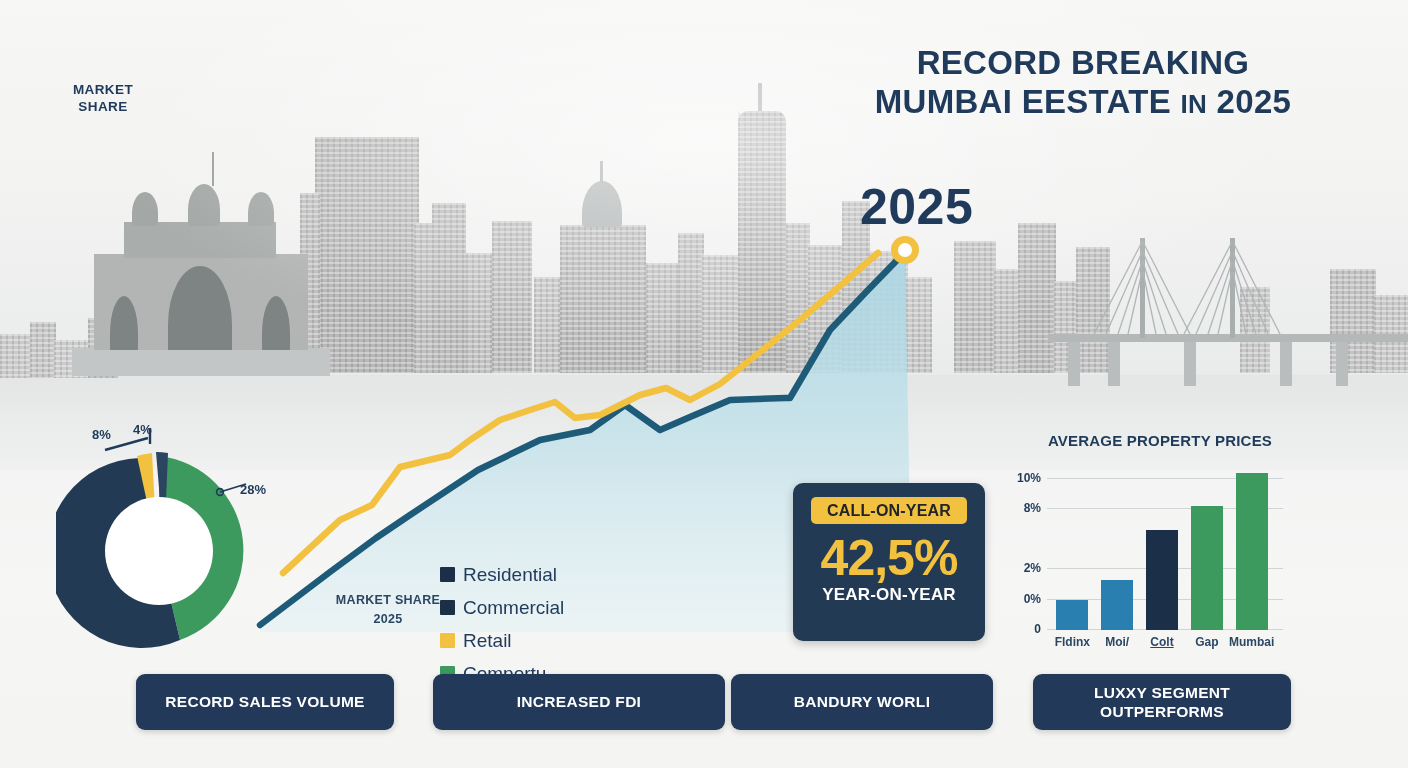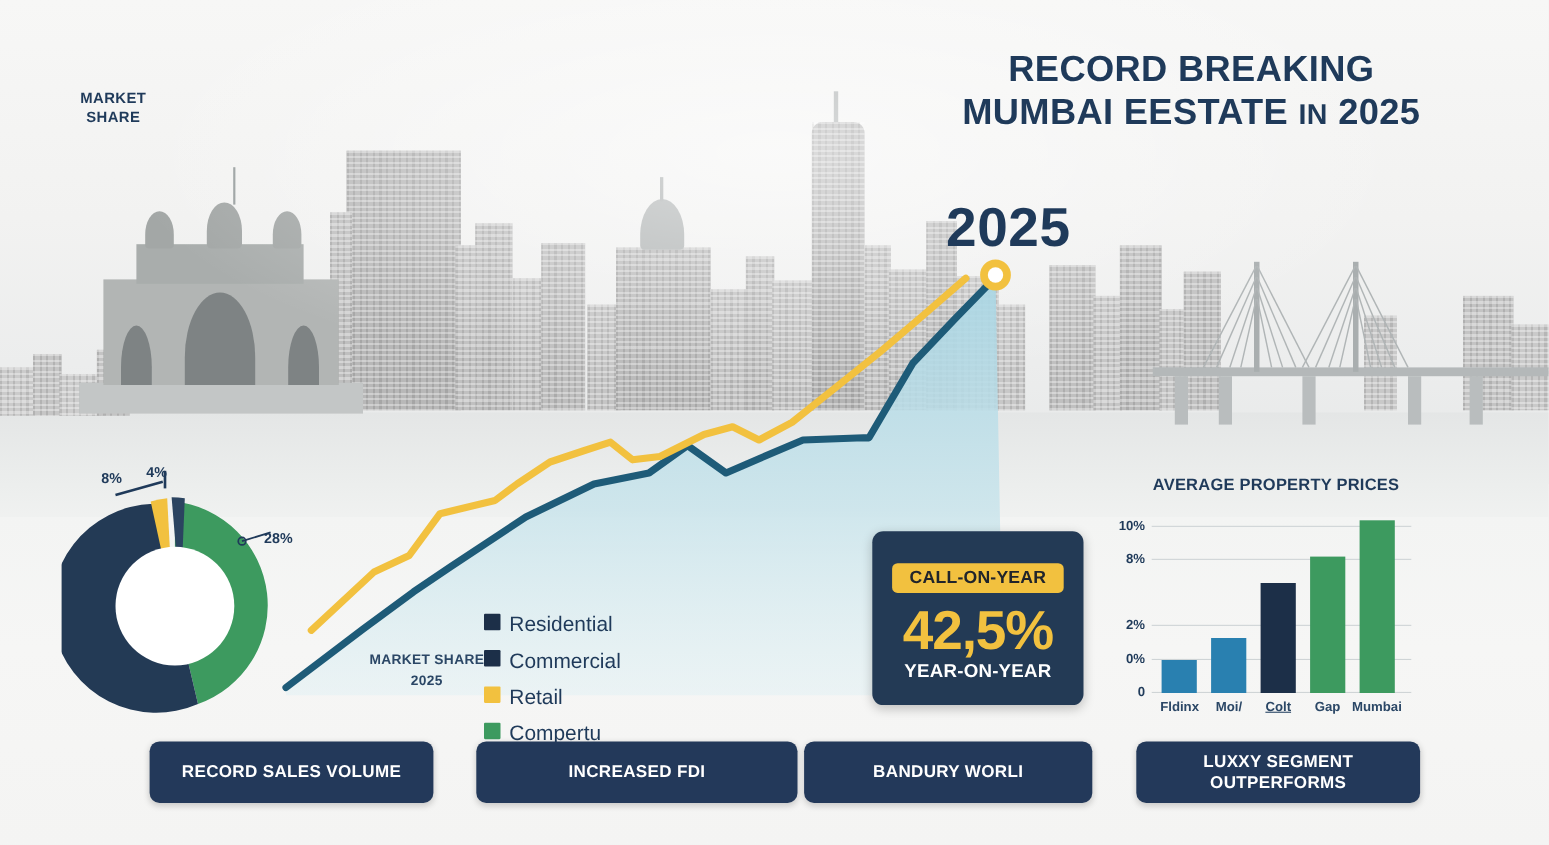--- a/index.html
+++ b/index.html
@@ -82,29 +82,29 @@
   .pct.p4  { left:133px; top:422px; }
   .pct.p28 { left:240px; top:482px; }
 
   
   .ms-cap { position:absolute; left:328px; top:591px; width:120px; text-align:center;
             font-size:12.5px; font-weight:bold; color:#2b4766; line-height:1.5; letter-spacing:.3px; }
   .legend { position:absolute; left:440px; top:558px; width:262px; }
   .lg-col { display:inline-block; vertical-align:top; }
   .lg-col.c1 { width:140px; }
   .lg-col.c2 { width:118px; }
-  .lg-item { display:flex; align-items:flex-start; gap:8px; height:33px; }
+  .lg-item { display:flex; align-items:center; gap:8px; height:33px; }
   .lg-sw { width:15px; height:15px; flex:0 0 15px; border-radius:1px; }
   .lg-tx { font-size:19px; color:#1f3a5a; white-space:nowrap; overflow:hidden; }
 
   
   .callout {
     position:absolute; left:793px; top:483px; width:192px; height:158px;
     background:#233a55; border-radius:10px; box-shadow:0 3px 10px rgba(0,0,0,.22);
-    padding-top:29px;
+    padding-top:14px;
   }
   .badge {
     margin:0 auto; width:156px; height:27px; background:#f2c13f; border-radius:5px;
     display:flex; align-items:center; justify-content:center;
     font-size:16px; font-weight:bold; color:#20242b; letter-spacing:.2px;
   }
   .big-pct {
     text-align:center; color:#f2c13f; font-weight:bold; font-size:50px;
     line-height:1.05; margin-top:8px; letter-spacing:-1px;
   }

